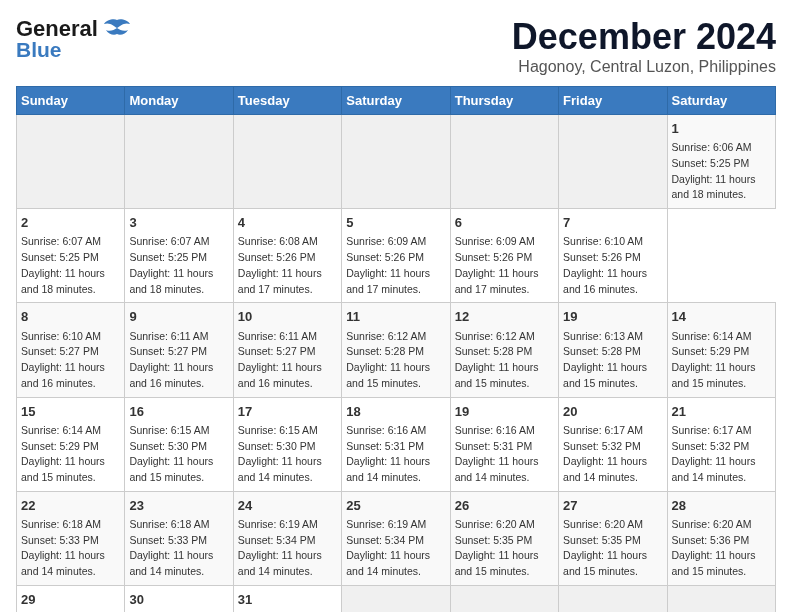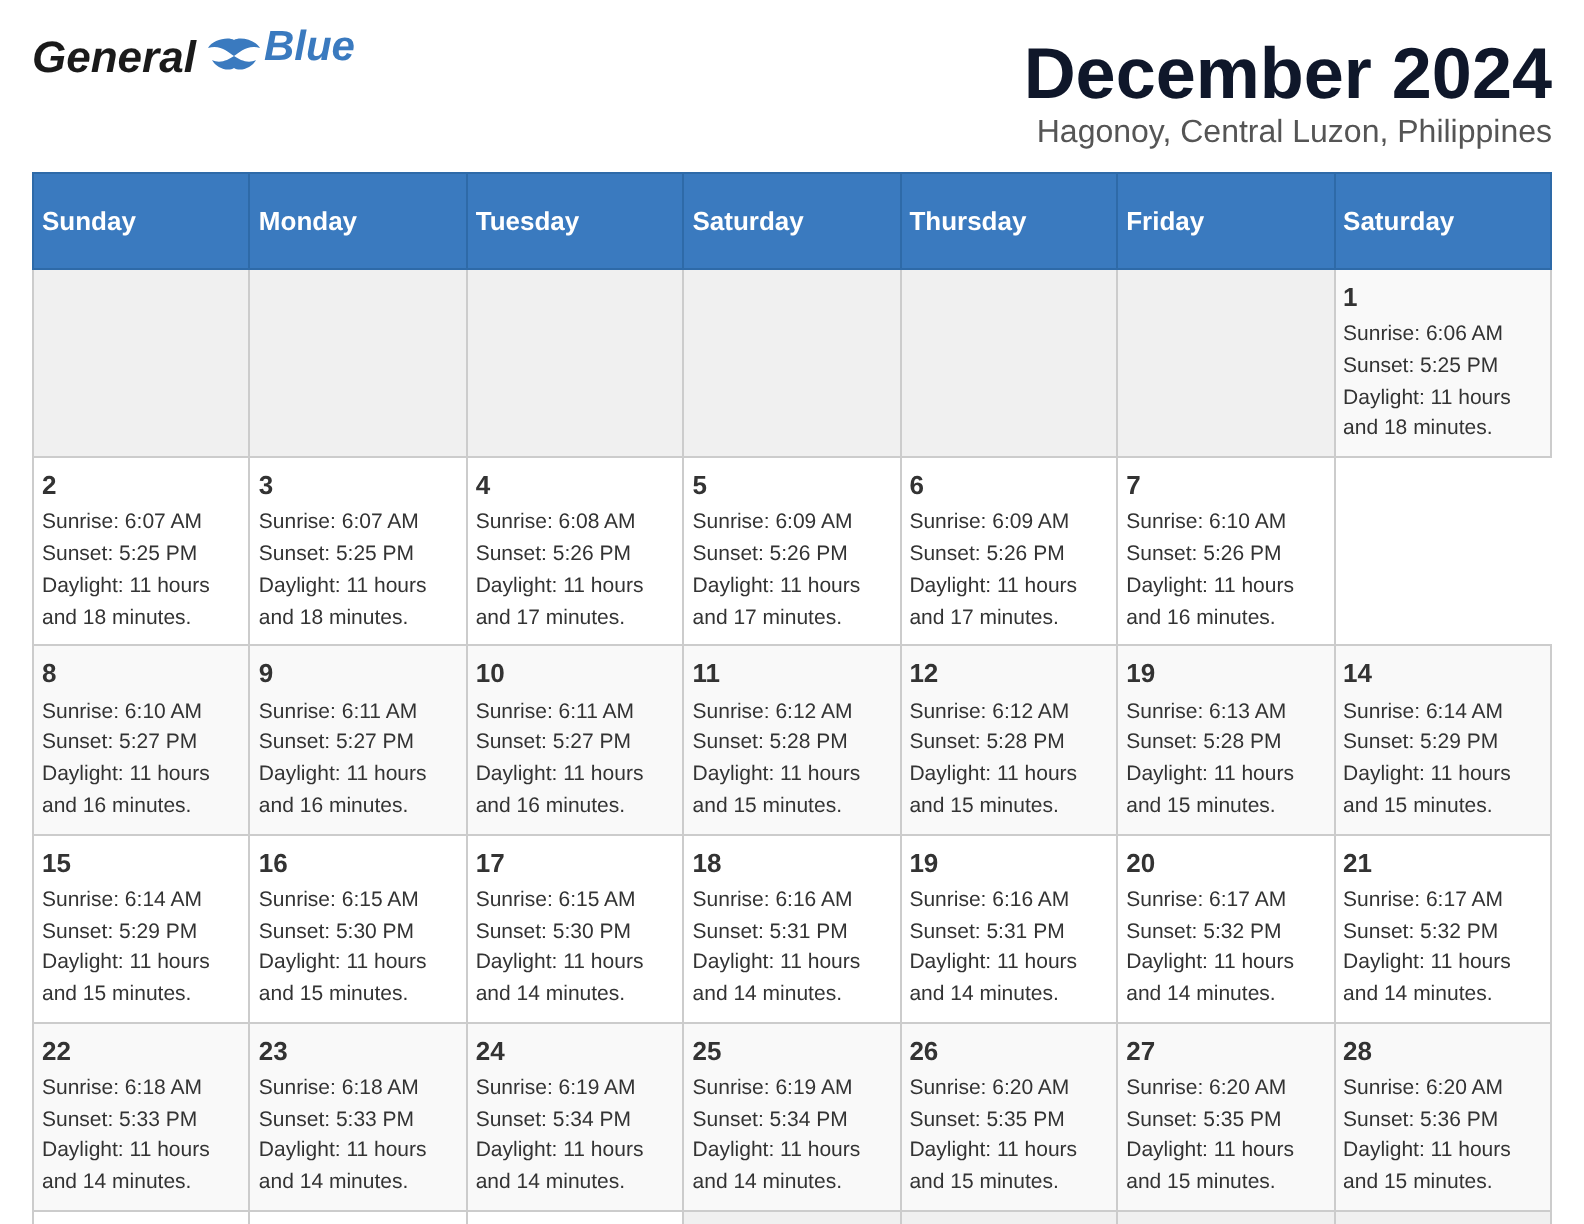--- a/index.html
+++ b/index.html
@@ -11,22 +11,22 @@
       padding: 16px;
     }
     .header {
       display: flex;
       justify-content: space-between;
       align-items: flex-start;
       margin-bottom: 10px;
     }
     .logo {
       display: flex;
+      flex-direction: column;
       align-items: flex-start;
-      font-style: italic;
     }
     .logo-row {
       display: flex;
       align-items: center;
       gap: 4px;
     }
     .title-section {
       text-align: right;
     }
     .main-title {
@@ -39,21 +39,21 @@
       color: #555;
     }
     .calendar {
       width: 100%;
       border-collapse: collapse;
       font-size: 11px;
     }
     .calendar thead tr th {
       background-color: #3a7abf;
       color: #fff;
-      padding: 16px 4px;
+      padding: 6px 4px;
       text-align: left;
       font-size: 13px;
       font-weight: bold;
       border: 1px solid #2e6aa8;
     }
     .calendar tbody tr td {
       vertical-align: top;
       padding: 5px 4px;
       border: 1px solid #ccc;
       width: 14.28%;

